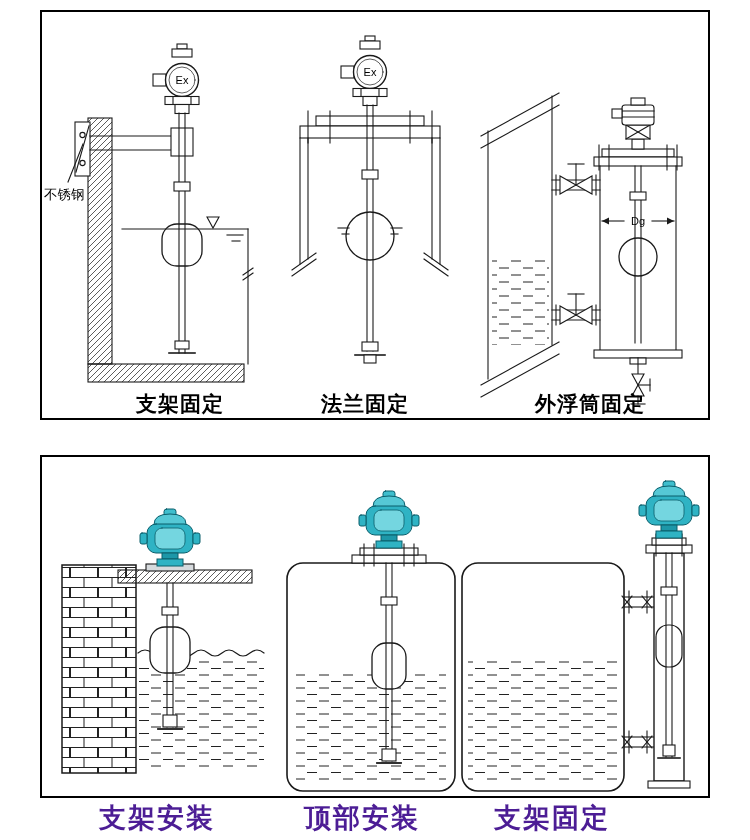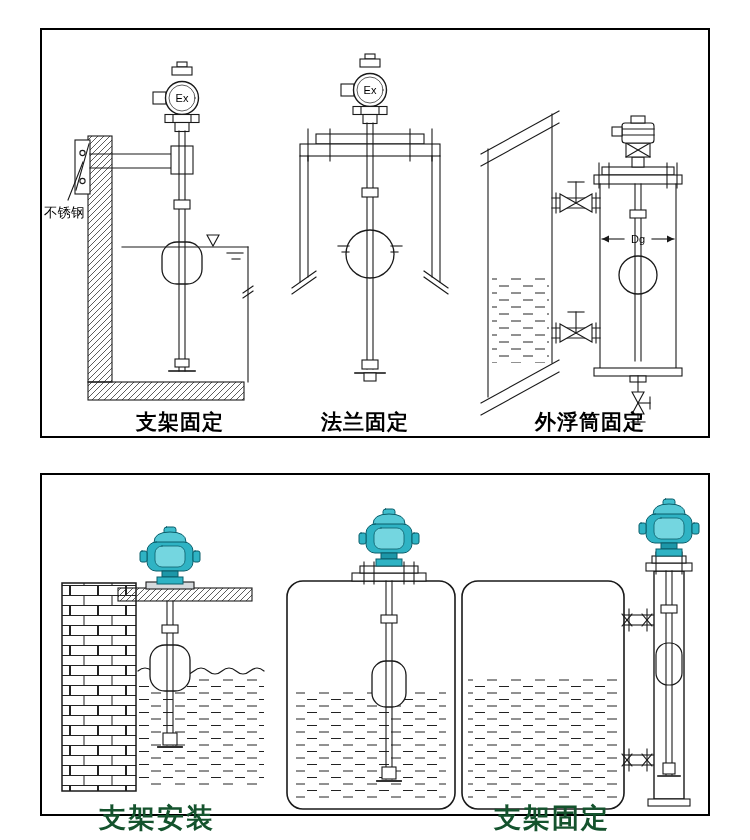--- a/index.html
+++ b/index.html
@@ -1,24 +1,24 @@
 <!DOCTYPE html>
 <html><head>
 <meta charset="utf-8">
 <style>
   * { margin:0; padding:0; box-sizing:border-box; }
   html,body { width:750px; height:840px; background:#ffffff; font-family:"Liberation Sans",sans-serif; }
   body { position:relative; overflow:hidden; }
-  .panel { position:absolute; border:2px solid #000; background:#fff;margin-top:18px; }
+  .panel { position:absolute; border:2px solid #000; background:#fff; }
   #top-panel { left:40px; top:10px; width:670px; height:410px; }
   #bottom-panel { left:40px; top:455px; width:670px; height:343px; }
   .caption-row { position:absolute; left:40px; top:800px; width:670px; height:40px; }
   .bcap { position:absolute; top:0; transform:translateX(-50%); white-space:nowrap;
           font-family:Liberation Sans, sans-serif; font-weight:900; font-size:27px;
-          color:#14532d; letter-spacing:2px; }
+          color:#4c1d95; letter-spacing:2px; }
   svg { display:block; width:100%; height:100%; }
   .lw { stroke:#1a1a1a; stroke-width:1.1; fill:none; stroke-linecap:square; }
   .txt { stroke:none; fill:#000; font-family:"Liberation Sans",sans-serif; }
   .capt { stroke:none; fill:#000; font-family:"Liberation Serif",serif; font-weight:bold;
           font-size:21px; letter-spacing:1px; }
 </style>
 </head>
 <body>
 
 <div id="top-panel" class="panel">
@@ -257,14 +257,15 @@
     <rect x="619" y="130" width="16" height="8" fill="#fff"></rect>
     <rect x="621" y="288" width="12" height="11" fill="#fff"></rect>
     <line x1="616" y1="301" x2="638" y2="301" stroke-width="1.6"></line>
     <rect x="606" y="324" width="42" height="7" fill="#fff"></rect>
   </g>
 </svg>
 </div>
 
 <div class="caption-row">
   <div class="bcap" style="left:117px">支架安装</div>
+  <div class="bcap" style="left:322px">顶部安装</div>
   <div class="bcap" style="left:512px">支架固定</div>
 </div>
 
 </body></html>

